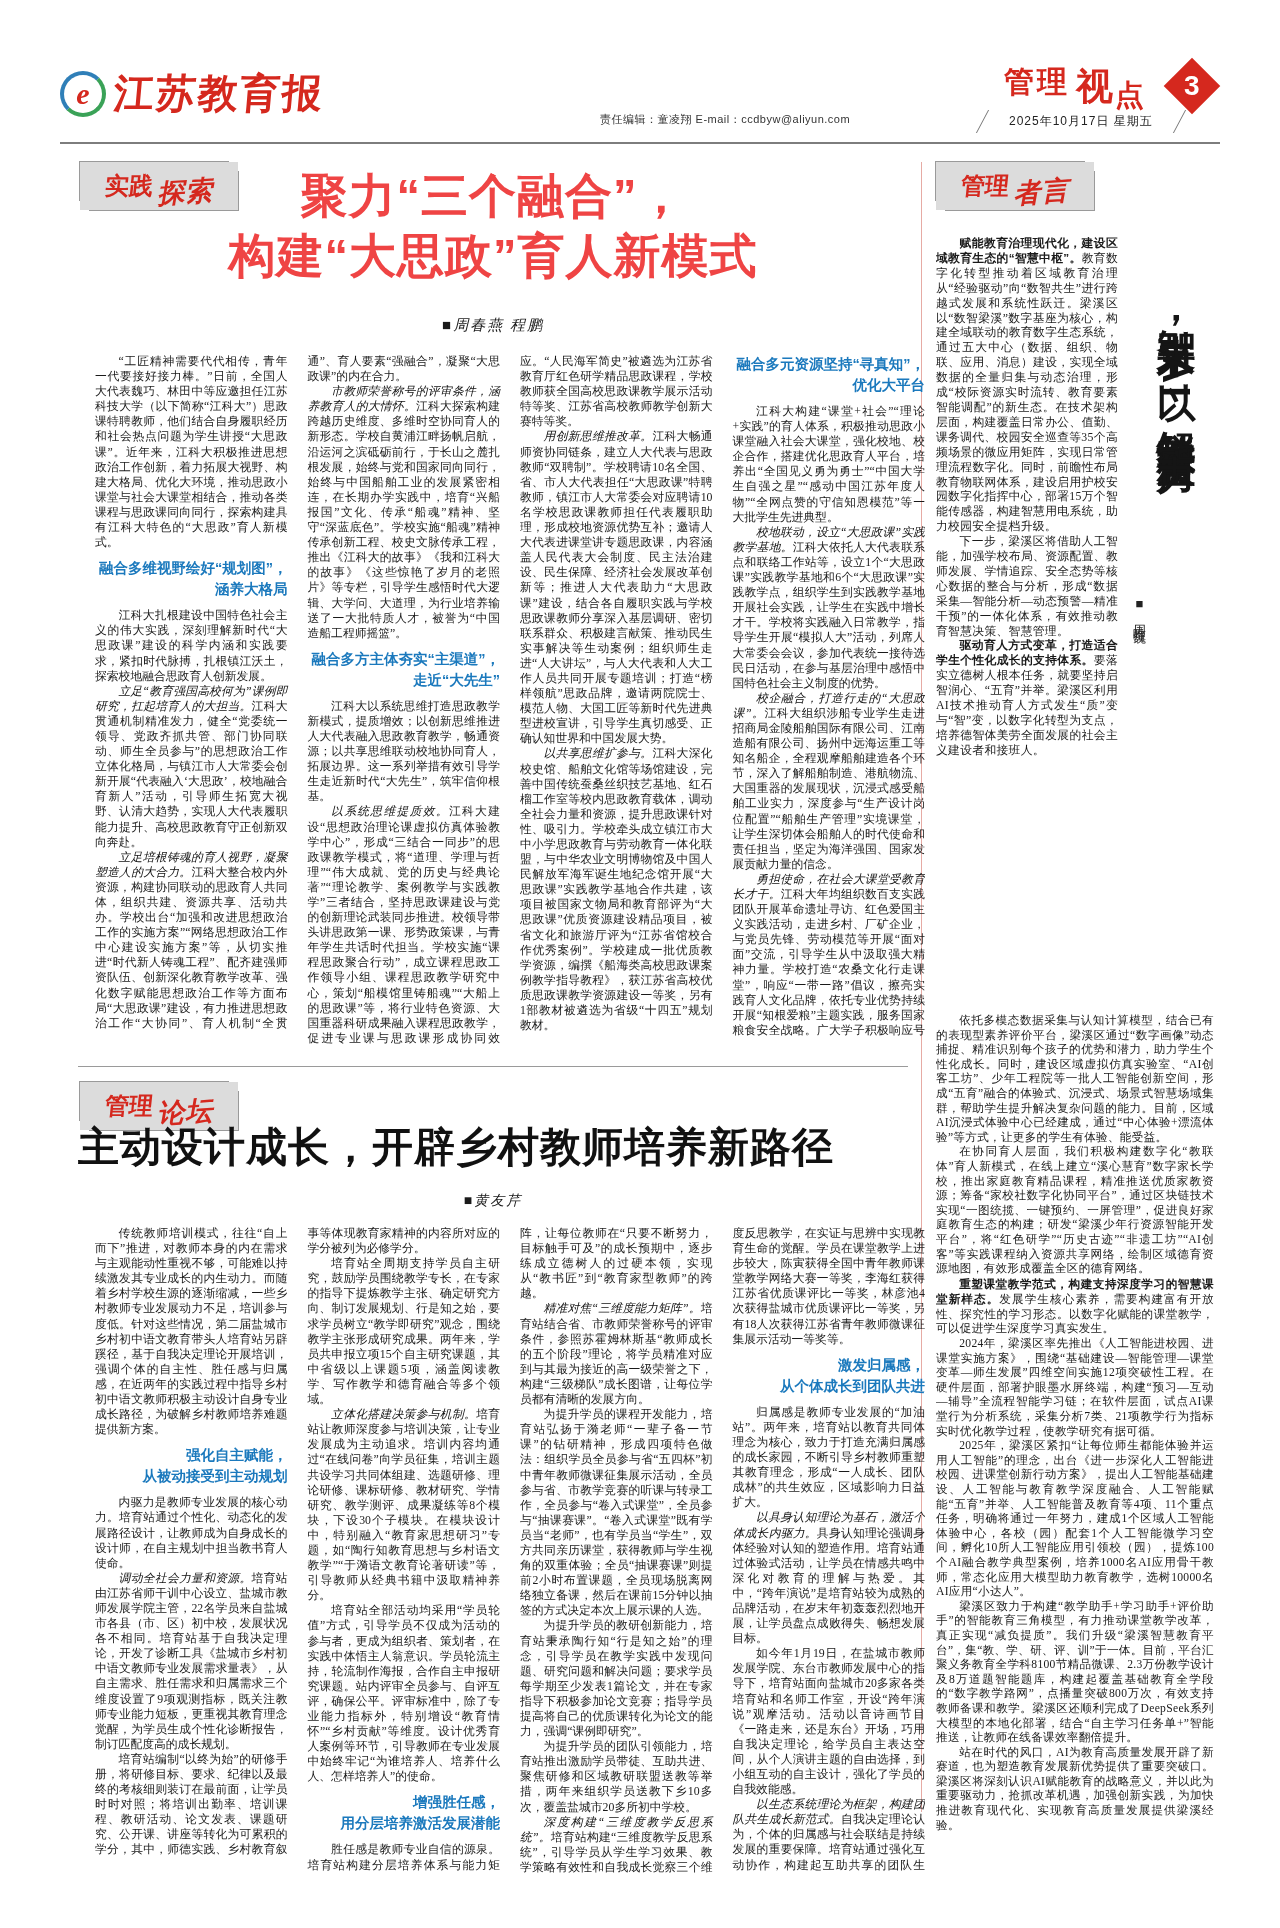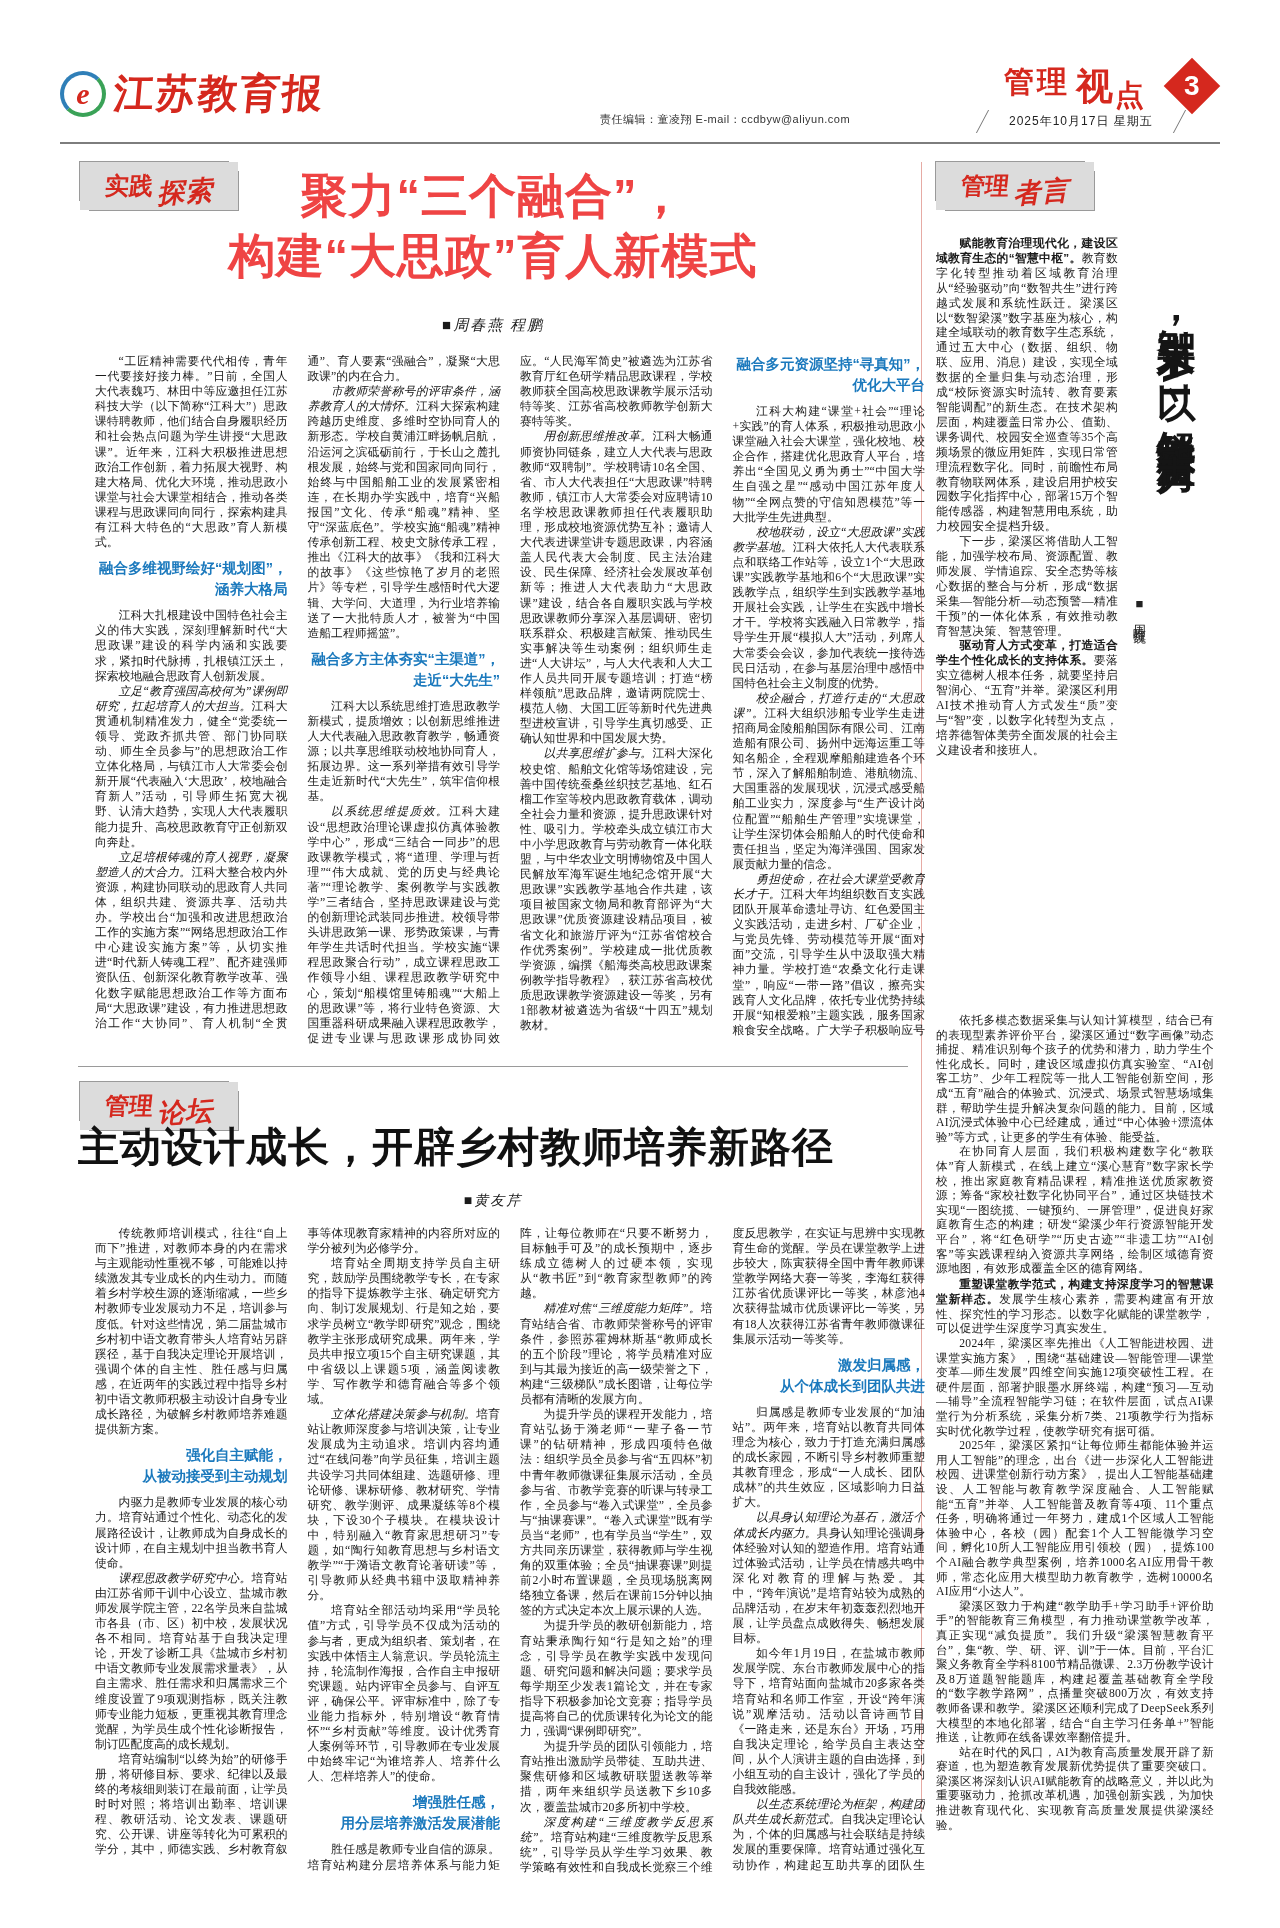--- a/index.html
+++ b/index.html
@@ -156,21 +156,21 @@
     </div>
     <div class="f-title">主动设计成长，开辟乡村教师培养新路径</div>
     <div class="f-byline">■黄友芹</div>
     <div class="flow">
         <p class="para">传统教师培训模式，往往“自上而下”推进，对教师本身的内在需求与主观能动性重视不够，可能难以持续激发其专业成长的内生动力。而随着乡村学校生源的逐渐缩减，一些乡村教师专业发展动力不足，培训参与度低。针对这些情况，第二届盐城市乡村初中语文教育带头人培育站另辟蹊径，基于自我决定理论开展培训，强调个体的自主性、胜任感与归属感，在近两年的实践过程中指导乡村初中语文教师积极主动设计自身专业成长路径，为破解乡村教师培养难题提供新方案。</p>
         <div class="subhead">
           <div>强化自主赋能，</div>
           <div>从被动接受到主动规划</div>
         </div>
         <p class="para">内驱力是教师专业发展的核心动力。培育站通过个性化、动态化的发展路径设计，让教师成为自身成长的设计师，在自主规划中担当教书育人使命。</p>
-        <p class="para"><span class="klead">课程思政教学研究中心。</span>培育站由江苏省师干训中心设立、盐城市教师发展学院主管，22名学员来自盐城市各县（市、区）初中校，发展状况各不相同。培育站基于自我决定理论，开发了诊断工具《盐城市乡村初中语文教师专业发展需求量表》，从自主需求、胜任需求和归属需求三个维度设置了9项观测指标，既关注教师专业能力短板，更重视其教育理念觉醒，为学员生成个性化诊断报告，制订匹配度高的成长规划。</p>
+        <p class="para"><span class="klead">调动全社会力量和资源。</span>培育站由江苏省师干训中心设立、盐城市教师发展学院主管，22名学员来自盐城市各县（市、区）初中校，发展状况各不相同。培育站基于自我决定理论，开发了诊断工具《盐城市乡村初中语文教师专业发展需求量表》，从自主需求、胜任需求和归属需求三个维度设置了9项观测指标，既关注教师专业能力短板，更重视其教育理念觉醒，为学员生成个性化诊断报告，制订匹配度高的成长规划。</p>
         <p class="para">培育站编制“以终为始”的研修手册，将研修目标、要求、纪律以及最终的考核细则装订在最前面，让学员时时对照；将培训出勤率、培训课程、教研活动、论文发表、课题研究、公开课、讲座等转化为可累积的学分，其中，师德实践、乡村教育叙事等体现教育家精神的内容所对应的学分被列为必修学分。</p>
         <p class="para">培育站全周期支持学员自主研究，鼓励学员围绕教学专长，在专家的指导下提炼教学主张、确定研究方向、制订发展规划、行是知之始，要求学员树立“教学即研究”观念，围绕教学主张形成研究成果。两年来，学员共申报立项15个自主研究课题，其中省级以上课题5项，涵盖阅读教学、写作教学和德育融合等多个领域。</p>
         <p class="para"><span class="klead">立体化搭建决策参与机制。</span>培育站让教师深度参与培训决策，让专业发展成为主动追求。培训内容均通过“在线问卷”向学员征集，培训主题共设学习共同体组建、选题研修、理论研修、课标研修、教材研究、学情研究、教学测评、成果凝练等8个模块，下设30个子模块。在模块设计中，特别融入“教育家思想研习”专题，如“陶行知教育思想与乡村语文教学”“于漪语文教育论著研读”等，引导教师从经典书籍中汲取精神养分。</p>
         <p class="para">培育站全部活动均采用“学员轮值”方式，引导学员不仅成为活动的参与者，更成为组织者、策划者，在实践中体悟主人翁意识。学员轮流主持，轮流制作海报，合作自主申报研究课题。站内评审全员参与、自评互评，确保公平。评审标准中，除了专业能力指标外，特别增设“教育情怀”“乡村贡献”等维度。设计优秀育人案例等环节，引导教师在专业发展中始终牢记“为谁培养人、培养什么人、怎样培养人”的使命。</p>
         <div class="subhead">
           <div>增强胜任感，</div>
           <div>用分层培养激活发展潜能</div>
         </div>
         <p class="para">胜任感是教师专业自信的源泉。培育站构建分层培养体系与能力矩阵，让每位教师在“只要不断努力，目标触手可及”的成长预期中，逐步练成立德树人的过硬本领，实现从“教书匠”到“教育家型教师”的跨越。</p>
         <p class="para"><span class="klead">精准对焦“三维度能力矩阵”。</span>培育站结合省、市教师荣誉称号的评审条件，参照苏霍姆林斯基“教师成长的五个阶段”理论，将学员精准对应到与其最为接近的高一级荣誉之下，构建“三级梯队”成长图谱，让每位学员都有清晰的发展方向。</p>

